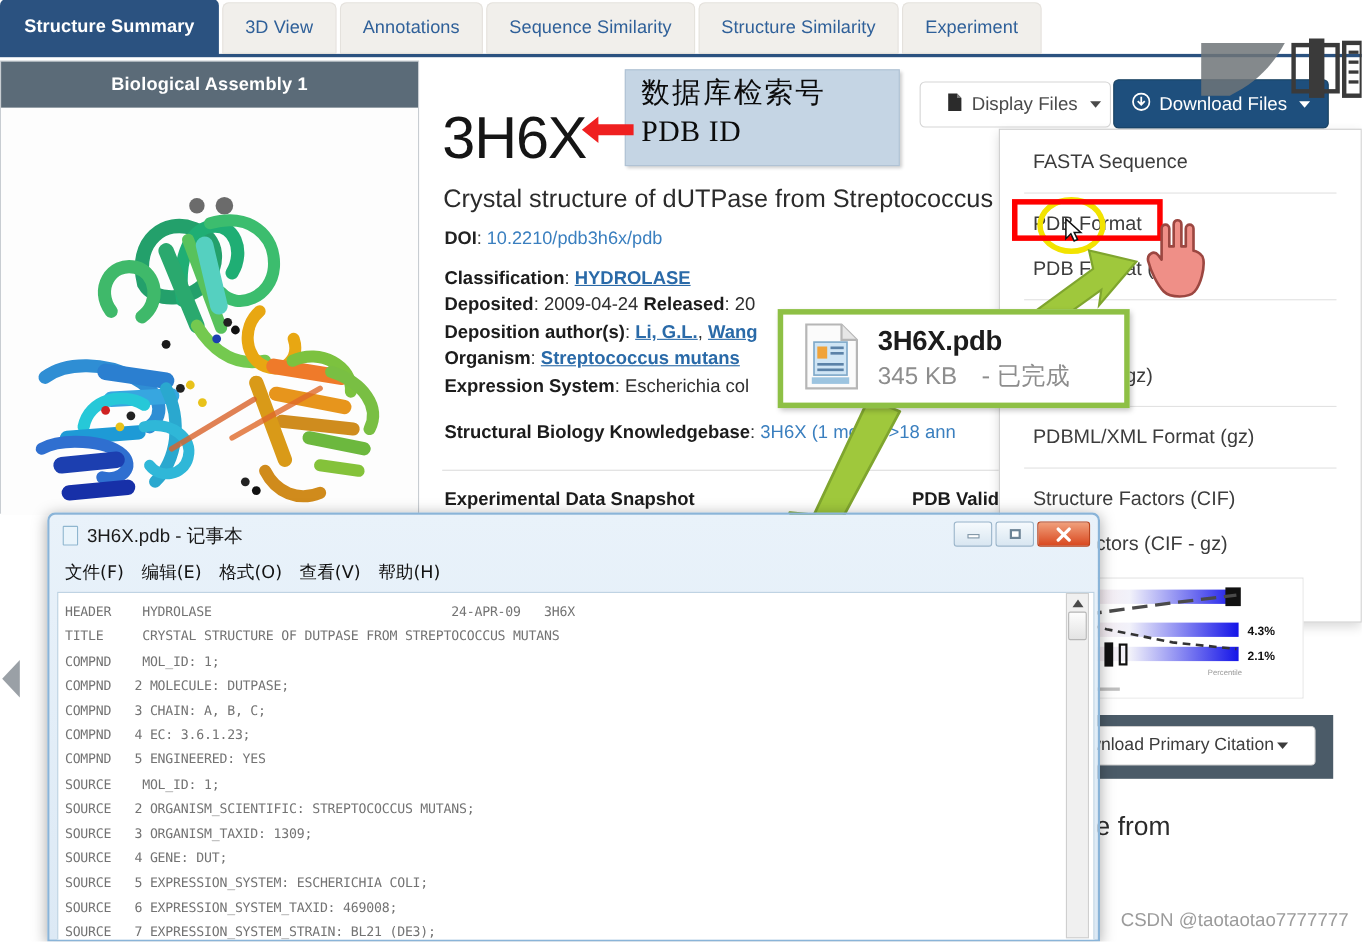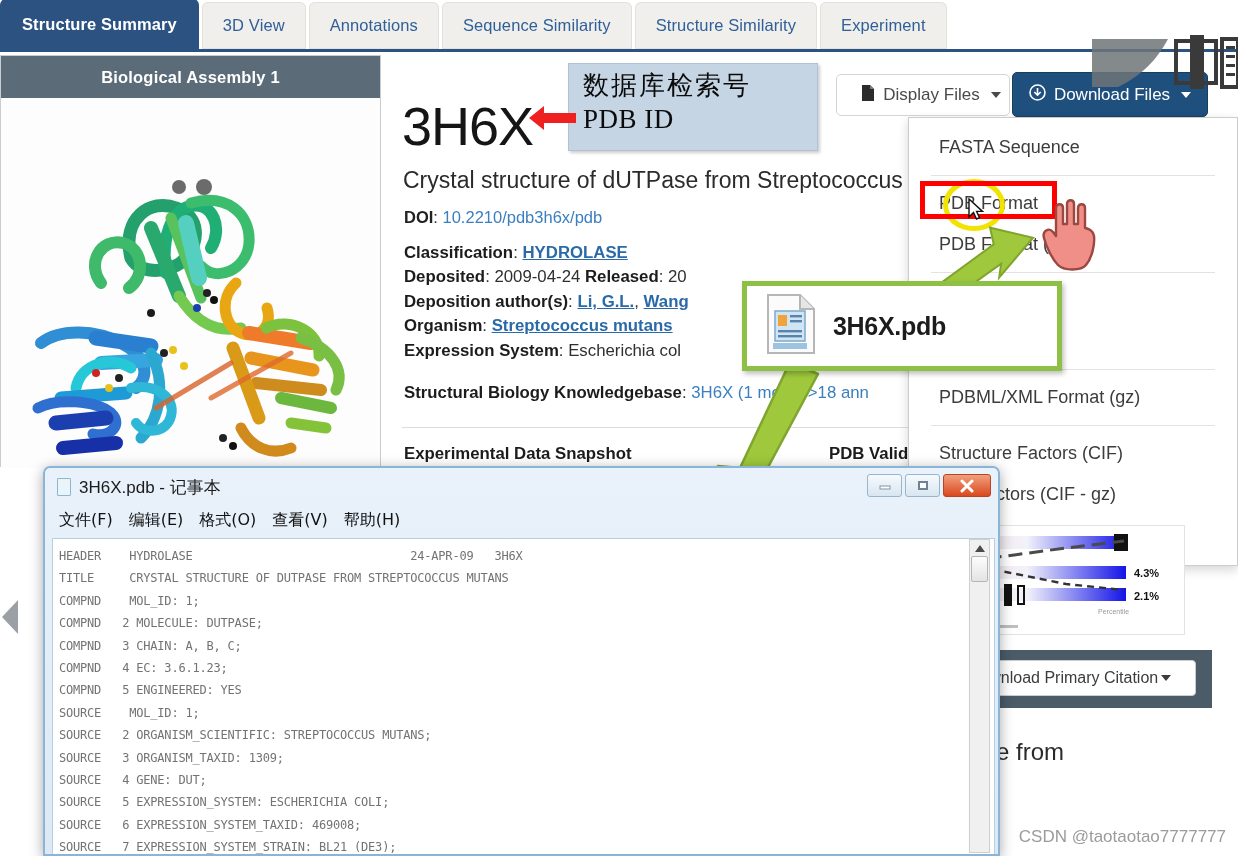--- a/index.html
+++ b/index.html
@@ -160,21 +160,21 @@
     font-family: "Liberation Serif", serif; font-size: 27px; color: #0b0b0b;
     line-height: 34px; letter-spacing: .5px;
   }
   .red-arrow { position: absolute; left: 528px; top: 104px; z-index: 9; }
 
   
   .toast {
     position: absolute; left: 707px; top: 281px; width: 320px; height: 90px;
     background: #ffffff; border: 5px solid #8ec045;
     box-shadow: 2px 3px 5px rgba(0,0,0,.25);
-    z-index: 10; display: flex; align-items: center; padding-left: 18px; gap: 16px; margin-left: 35px;
+    z-index: 10; display: flex; align-items: center; padding-left: 18px; gap: 16px;
   }
   .toast-name { font-size: 25px; font-weight: bold; color: #1c1c1c; letter-spacing: -.3px; }
   .toast-sub { font-size: 22px; color: #8d8d8d; margin-top: 2px; }
   .toast-sub .done { margin-left: 16px; font-family: "DejaVu Sans", sans-serif; }
 
   .green-arrow-1 { position: absolute; left: 930px; top: 200px; z-index: 9; }
   .green-arrow-2 { position: absolute; left: 700px; top: 360px; z-index: 9; }
 
   
   .minichart {
@@ -482,20 +482,25 @@
         <rect x="13" y="22" width="9" height="11" fill="#f0a33a"></rect>
         <rect x="25" y="22" width="12" height="2.4" fill="#5b82a8"></rect>
         <rect x="25" y="27" width="12" height="2.4" fill="#5b82a8"></rect>
         <rect x="13" y="37" width="24" height="2.4" fill="#5b82a8"></rect>
         <rect x="13" y="42" width="24" height="2.4" fill="#5b82a8"></rect>
         <rect x="8" y="50" width="34" height="6" fill="#9cc4e0"></rect>
       </svg>
     </span>
     <div>
       <div class="toast-name">3H6X.pdb</div>
+      <div class="toast-sub">
+        <span>345 KB</span>
+        <span class="done">-</span>
+        <span>已完成</span>
+      </div>
     </div>
   </div>
 
   <div class="minichart">
     <svg width="240" height="110" viewBox="0 0 240 110">
       <rect width="240" height="110" fill="#ffffff"></rect>
       <defs>
         <linearGradient id="gb" x1="0" x2="1">
             <stop offset="0" stop-color="#f6dede"></stop>
             <stop offset="0.45" stop-color="#f2f2fa"></stop>

